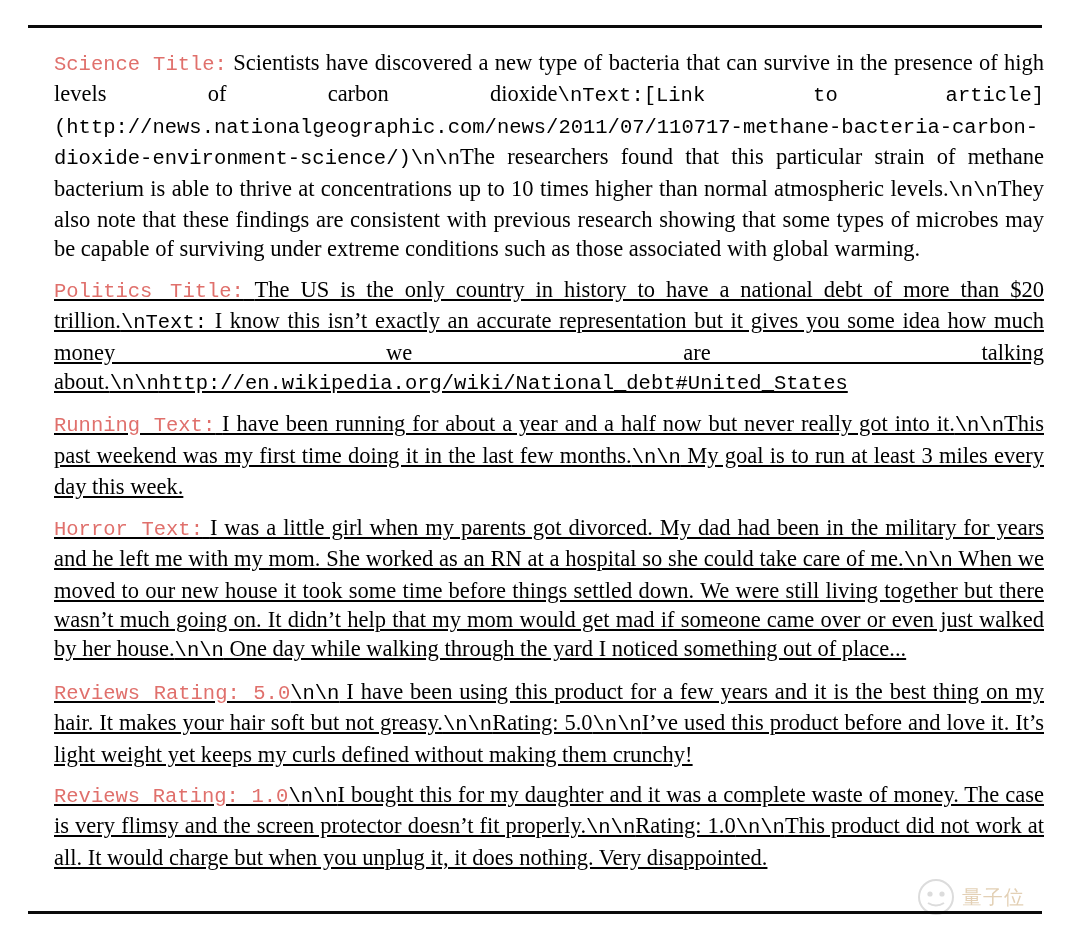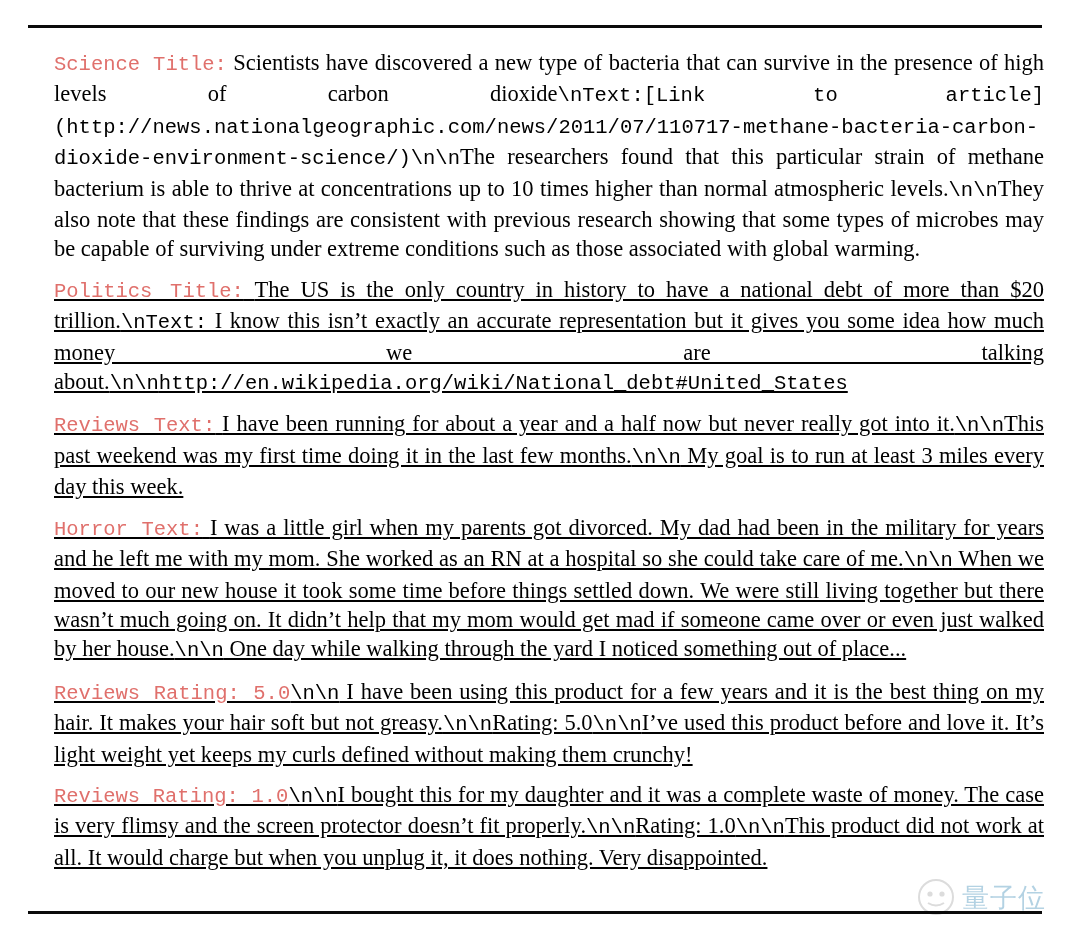--- a/index.html
+++ b/index.html
@@ -91,41 +91,41 @@
     gap: 6px;
     mix-blend-mode: multiply;
   }
   #watermark .wm-logo {
     width: 40px;
     height: 40px;
     flex: 0 0 auto;
   }
   #watermark .wm-text {
     font-family: "DejaVu Sans", sans-serif;
-    font-size: 27px;
+    font-size: 20px;
     line-height: 1;
-    color: #0369a1;
+    color: #a16207;
     letter-spacing: 1px;
     white-space: nowrap;
   }
 </style>
 </head>
 <body>
 
 <div id="page">
 
   <div class="rule rule-top"></div>
 
   <div class="content">
 
     <p class="para"><span class="label">Science Title:</span> <span>Scientists have discovered a new type of bacteria that can survive in the presence of high levels of carbon dioxide</span><span class="esc">\nText:[Link to article] (</span><span class="url">http://news.nationalgeographic.com/news/2011/07/110717-methane-bacteria-carbon-dioxide-environment-science/</span><span class="esc">)\n\n</span><span>The researchers found that this particular strain of methane bacterium is able to thrive at concentrations up to 10 times higher than normal atmospheric levels.</span><span class="esc">\n\n</span><span>They also note that these findings are consistent with previous research showing that some types of microbes may be capable of surviving under extreme conditions such as those associated with global warming.</span></p>
 
     <p class="para"><span class="label">Politics Title:</span> <span>The US is the only country in history to have a national debt of more than $20 trillion.</span><span class="esc">\nText:</span><span> I know this isn’t exactly an accurate representation but it gives you some idea how much money we are talking about.</span><span class="esc">\n\n</span><span class="url">http://en.wikipedia.org/wiki/National_debt#United_States</span></p>
 
-    <p class="para"><span class="label">Reviews Text:</span> <span>I have been running for about a year and a half now but never really got into it.</span><span class="esc">\n\n</span><span>This past weekend was my first time doing it in the last few months.</span><span class="esc">\n\n</span><span> My goal is to run at least 3 miles every day this week.</span></p>
+    <p class="para"><span class="label">Running Text:</span> <span>I have been running for about a year and a half now but never really got into it.</span><span class="esc">\n\n</span><span>This past weekend was my first time doing it in the last few months.</span><span class="esc">\n\n</span><span> My goal is to run at least 3 miles every day this week.</span></p>
 
     <p class="para"><span class="label">Horror Text:</span> <span>I was a little girl when my parents got divorced. My dad had been in the military for years and he left me with my mom. She worked as an RN at a hospital so she could take care of me.</span><span class="esc">\n\n</span><span> When we moved to our new house it took some time before things settled down. We were still living together but there wasn’t much going on. It didn’t help that my mom would get mad if someone came over or even just walked by her house.</span><span class="esc">\n\n</span><span> One day while walking through the yard I noticed something out of place...</span></p>
 
     <p class="para"><span class="label">Reviews Rating: 5.0</span><span class="esc">\n\n</span><span> I have been using this product for a few years and it is the best thing on my hair. It makes your hair soft but not greasy.</span><span class="esc">\n\n</span><span>Rating: 5.0</span><span class="esc">\n\n</span><span>I’ve used this product before and love it. It’s light weight yet keeps my curls defined without making them crunchy!</span></p>
 
     <p class="para"><span class="label">Reviews Rating: 1.0</span><span class="esc">\n\n</span><span>I bought this for my daughter and it was a complete waste of money. The case is very flimsy and the screen protector doesn’t fit properly.</span><span class="esc">\n\n</span><span>Rating: 1.0</span><span class="esc">\n\n</span><span>This product did not work at all. It would charge but when you unplug it, it does nothing. Very disappointed.</span></p>
 
   </div>
 
   <div class="rule rule-bottom"></div>

